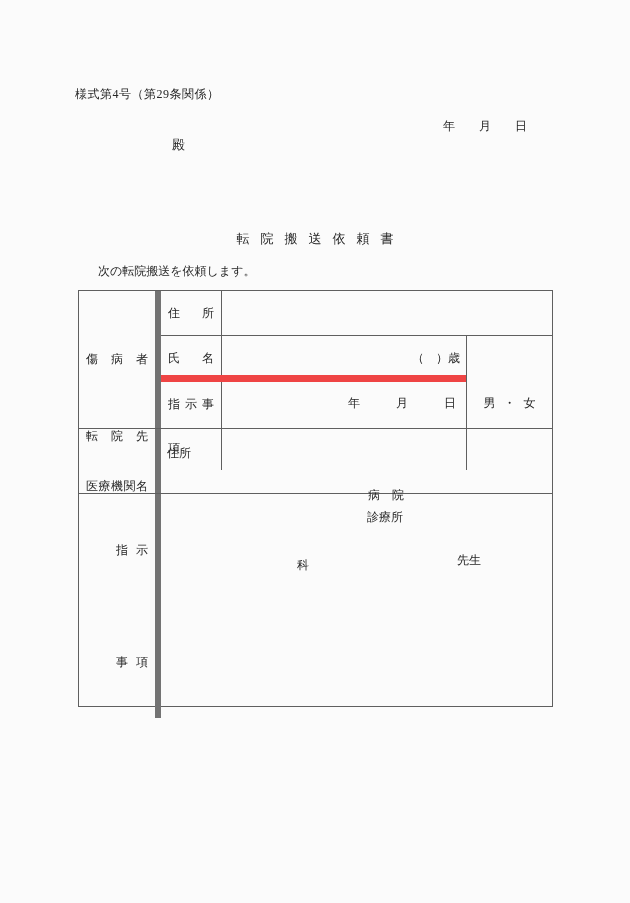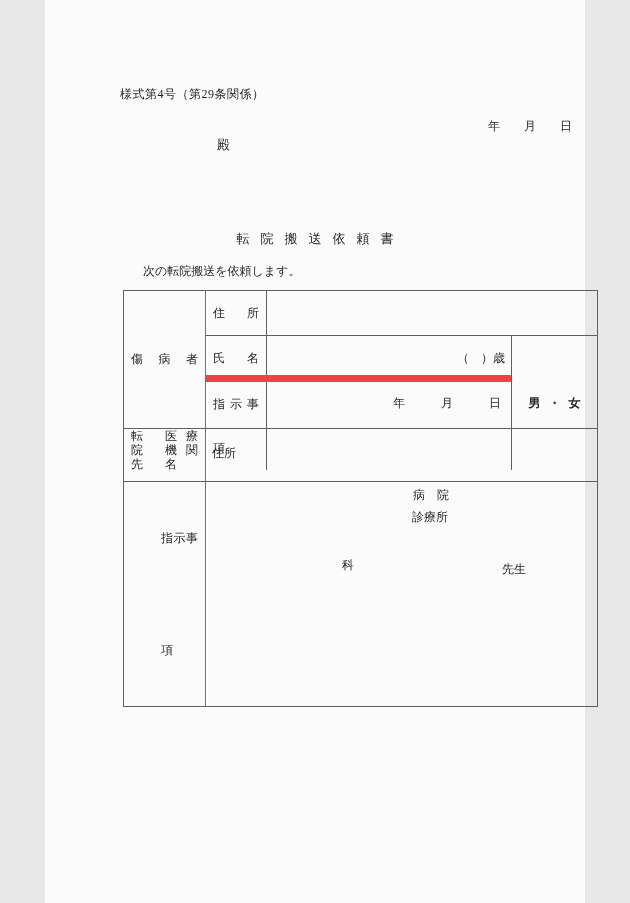--- a/index.html
+++ b/index.html
@@ -1,18 +1,18 @@
 <!DOCTYPE html>
 <html><head>
 <meta charset="utf-8">
 <style>
   html,body { margin:0; padding:0; background:#e8e8e8; }
   .page {
     position:relative;
-    width:540px; height:903px;
+    width:630px; height:903px;
     margin:0 auto;
     background:#fbfbfb;
     font-family:"Liberation Serif","DejaVu Serif",serif;
     color:#262626;
     font-size:12px;
   }
   .abs { position:absolute; }
 
   
   .form-number { left:75px; top:86px; letter-spacing:0.5px; }
@@ -35,21 +35,21 @@
     display:flex; flex-direction:column;
     background:transparent;
   }
   .sec { display:flex; box-sizing:border-box; }
   .sec1 { height:138px; border-bottom:1px solid #5f5f5f; }
   .sec2 { height:165px; border-bottom:1px solid #5f5f5f; }
   .sec3 { flex:1; }
 
   .label-col {
     width:82px; flex-shrink:0;
-    border-right:1px solid #737373;
+    border-right:6px solid #737373;
     box-sizing:border-box;
   }
   .just {
     text-align:justify; text-align-last:justify;
     padding:0 7px; box-sizing:border-box; display:block;
   }
   .vcenter-138 { line-height:136px; height:100%; }
   .vcenter-112 { line-height:112px; height:100%;margin-left:30px; }
 
   .sec1-right { flex:1; display:flex; flex-direction:column; }
@@ -67,34 +67,34 @@
     border-right:1px solid #5f5f5f;
     box-sizing:border-box;
     display:flex; flex-direction:column;
   }
   .row-name { height:46px; border-bottom:7px solid #ef4444; display:flex; box-sizing:border-box; }
   .age-cell { flex:1; text-align:right; padding-right:6px; line-height:44px; }
   .row-birth { flex:1; display:flex; }
   .birth-cell { flex:1; line-height:43px; padding-left:126px; box-sizing:border-box; }
   .sex-cell {
     flex:1; display:flex; align-items:center; justify-content:center;
-    letter-spacing:8px; text-indent:8px;font-weight:bold;
+    letter-spacing:8px; text-indent:8px;
   }
 
   .dest-label-col {
-    display:flex; flex-direction:row;
+    display:flex; flex-direction:column;
     justify-content:center; row-gap:36px;
   }
   .dest-label-col .just { line-height:14px; }
   .dest-content { flex:1; position:relative; }
   .dest-address   { left:6px;  top:16px; }
   .dest-hospital  { left:207px; top:58px; }
   .dest-clinic    { left:206px; top:80px;text-align:right; }
   .dest-dept      { left:136px; top:128px; }
-  .dest-doctor    { left:296px; top:132px; }
+  .dest-doctor    { left:296px; top:123px; }
 </style>
 </head>
 <body>
 
 <div class="page">
 
   <div class="abs form-number">様式第4号（第29条関係）</div>
 
   <div class="abs date-line">年　　月　　日</div>
 

